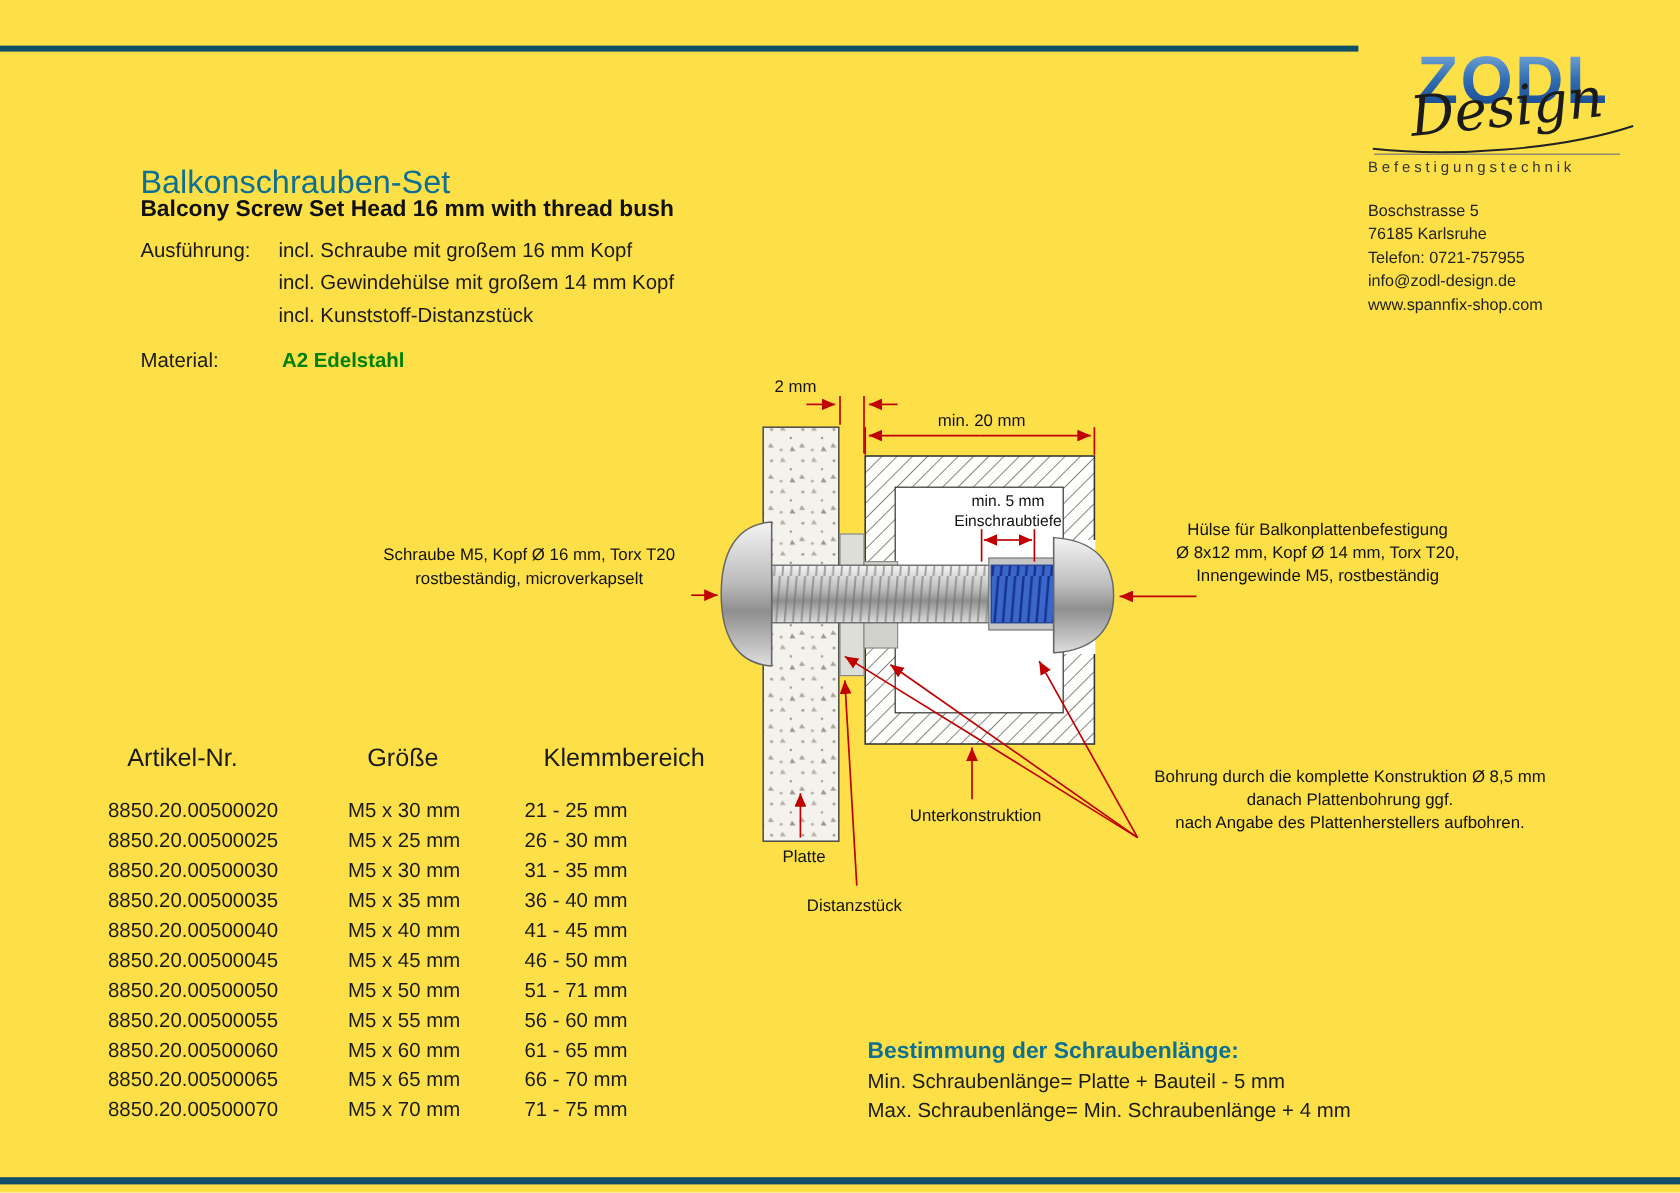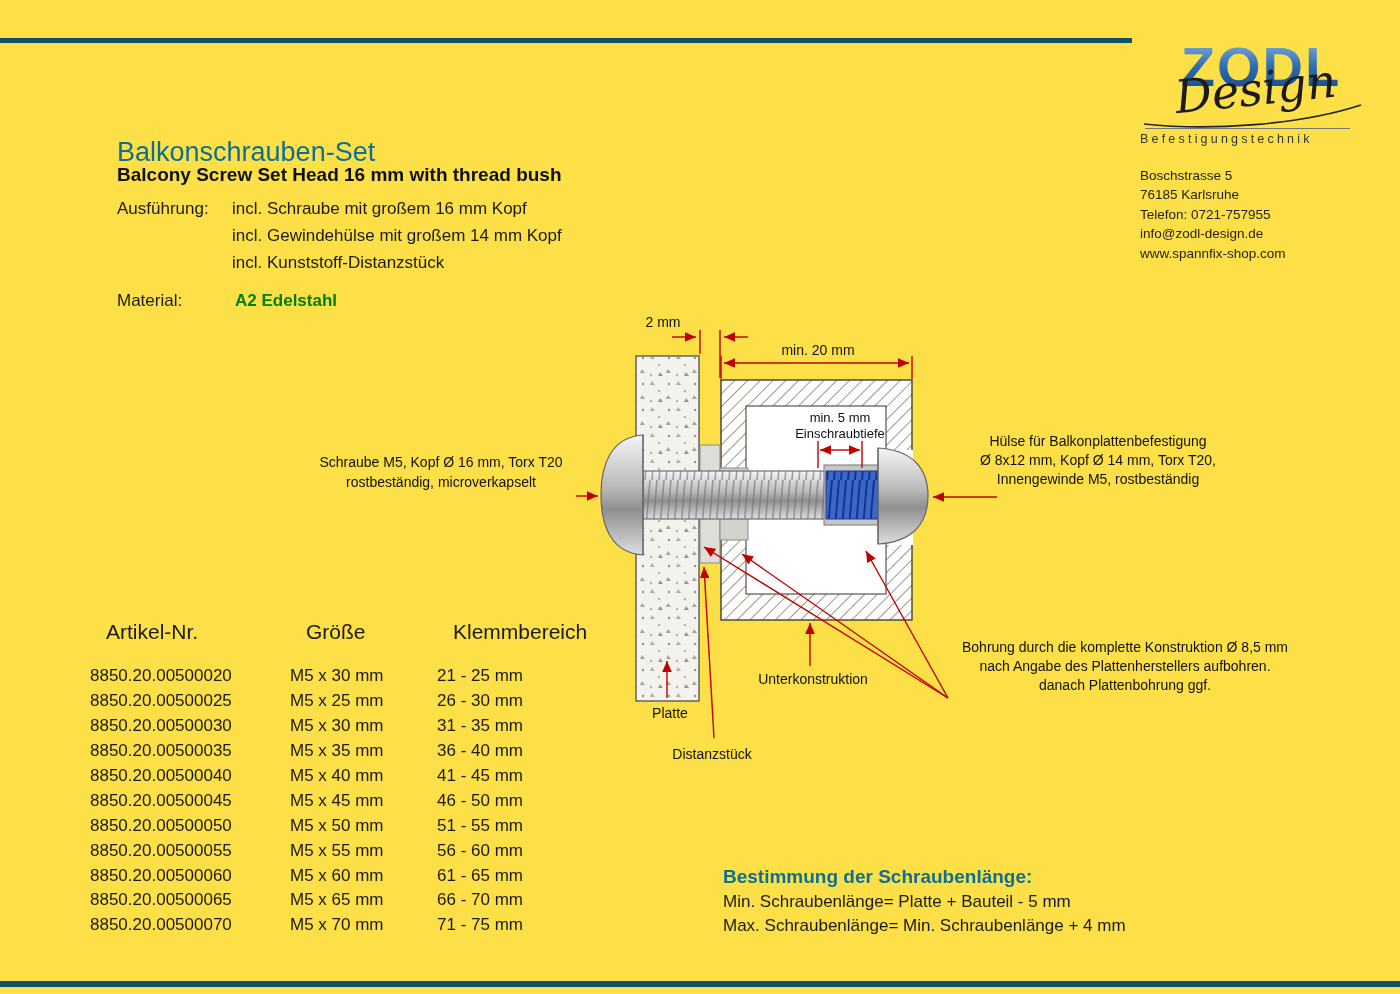--- a/index.html
+++ b/index.html
@@ -206,22 +206,22 @@
   <div class="dlabel lbl-bush">
     <div>Hülse für Balkonplattenbefestigung</div>
     <div>Ø 8x12 mm, Kopf Ø 14 mm, Torx T20,</div>
     <div>Innengewinde M5, rostbeständig</div>
   </div>
   <div class="dlabel lbl-unterkonstruktion">Unterkonstruktion</div>
   <div class="dlabel lbl-platte">Platte</div>
   <div class="dlabel lbl-distanz">Distanzstück</div>
   <div class="dlabel lbl-bohrung">
     <div>Bohrung durch die komplette Konstruktion Ø 8,5 mm</div>
+    <div>danach Plattenbohrung ggf.</div>
     <div>nach Angabe des Plattenherstellers aufbohren.</div>
-    <div>danach Plattenbohrung ggf.</div>
   </div>
 
   <div class="tbl-head">
     <div>Artikel-Nr.</div>
     <div>Größe</div>
     <div>Klemmbereich</div>
   </div>
   <div class="tbl-rows">
     <div class="trow">
       <div>8850.20.00500020</div>
@@ -249,21 +249,21 @@
       <div>41 - 45 mm</div>
     </div>
     <div class="trow">
       <div>8850.20.00500045</div>
       <div>M5 x 45 mm</div>
       <div>46 - 50 mm</div>
     </div>
     <div class="trow">
       <div>8850.20.00500050</div>
       <div>M5 x 50 mm</div>
-      <div>51 - 55 mm</div>
+      <div>51 - 71 mm</div>
     </div>
     <div class="trow">
       <div>8850.20.00500055</div>
       <div>M5 x 55 mm</div>
       <div>56 - 60 mm</div>
     </div>
     <div class="trow">
       <div>8850.20.00500060</div>
       <div>M5 x 60 mm</div>
       <div>61 - 65 mm</div>

